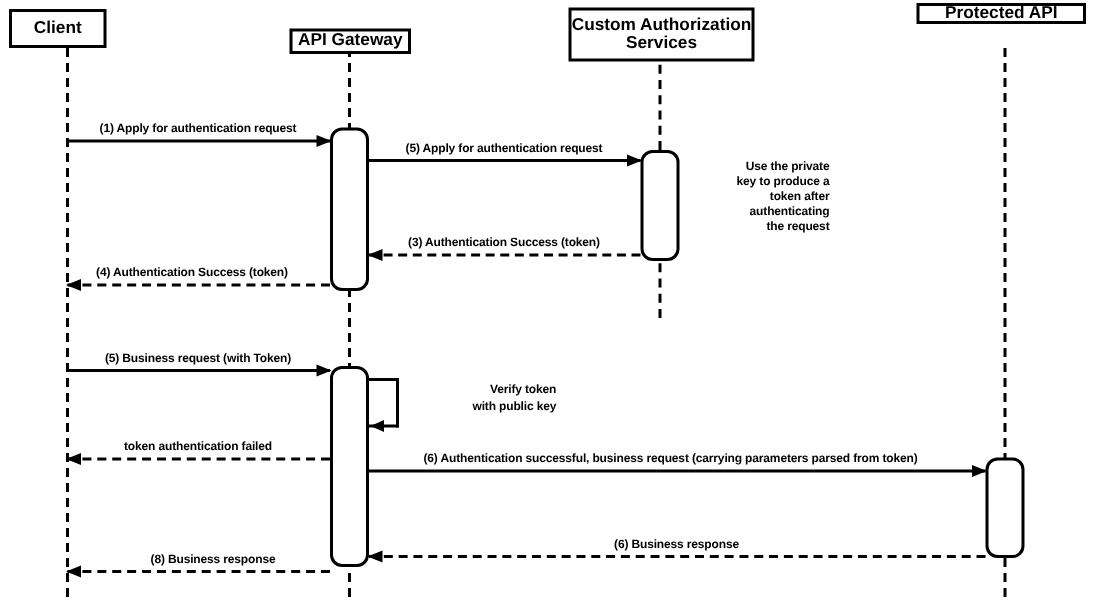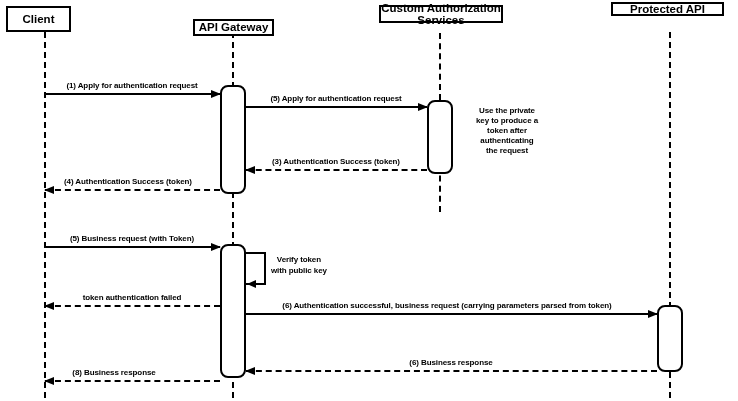--- a/index.html
+++ b/index.html
@@ -35,38 +35,38 @@
   
   .self-loop{
     position:absolute;box-sizing:border-box;border:2px solid #000;border-left:none;
     background:transparent;z-index:3;
   }
   .self-arrow{position:absolute;width:0;height:0;border-right:9px solid #000;
     border-top:4px solid transparent;border-bottom:4px solid transparent;z-index:3;}
   
   .note{
     position:absolute;font-weight:bold;font-size:8px;letter-spacing:-0.1px;
-    white-space:pre-line;z-index:5;text-align:center;
+    white-space:pre-line;z-index:5;text-align:right;
   }
   .note.n1{line-height:10px;}
-  .note.n2{line-height:11px;}
+  .note.n2{line-height:11px;margin-left:44px;}
 </style>
 </head>
 <body>
 
 <div class="canvas">
 
   <div class="lifeline" style="left:44px;top:32px;height:366px"></div>
   <div class="lifeline" style="left:232px;top:32px;height:366px"></div>
   <div class="lifeline" style="left:439px;top:33px;height:179px"></div>
   <div class="lifeline" style="left:669px;top:32px;height:366px"></div>
 
   <div class="actor" style="left:6px;top:6px;width:65px;height:26px">Client</div>
   <div class="actor" style="left:193px;top:19px;width:81px;height:17px">API Gateway</div>
-  <div class="actor" style="left:379px;top:5px;width:124px;height:18px">Custom Authorization
+  <div class="actor" style="left:379px;top:5px;width:124px;height:36px">Custom Authorization
 Services</div>
   <div class="actor" style="left:611px;top:2px;width:113px;height:14px">Protected API</div>
 
   <div class="activation" style="left:220px;top:85px;height:109px"></div>
   <div class="activation" style="left:427px;top:100px;height:74px"></div>
   <div class="activation" style="left:220px;top:244px;height:134px"></div>
   <div class="activation" style="left:657px;top:305px;height:67px"></div>
 
   <div class="msg" style="left:45px;top:93px;width:175px">
     <div class="line"></div>
@@ -118,21 +118,21 @@
   <div class="msg" style="left:246px;top:370px;width:411px">
     <div class="line dashed"></div>
       <div class="head left"></div>
   </div>
   <div class="mlabel" style="left:451px;top:358px">(6) Business response</div>
 
   <div class="msg" style="left:45px;top:380px;width:175px">
     <div class="line dashed"></div>
       <div class="head left"></div>
   </div>
-  <div class="mlabel" style="left:114px;top:368px">(8) Business response</div>
+  <div class="mlabel" style="left:142px;top:368px">(8) Business response</div>
 
   <div class="note n1" style="left:461px;top:106px;width:92px">Use the private
 key to produce a
 token after
 authenticating
 the request</div>
 
 </div>
 
 </body></html>

